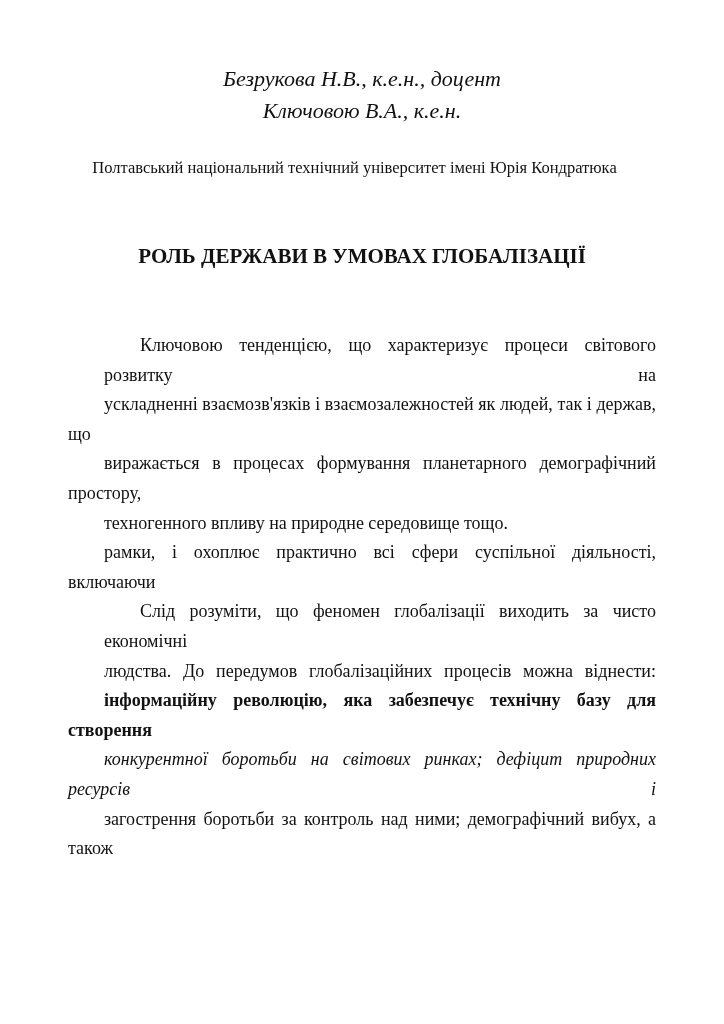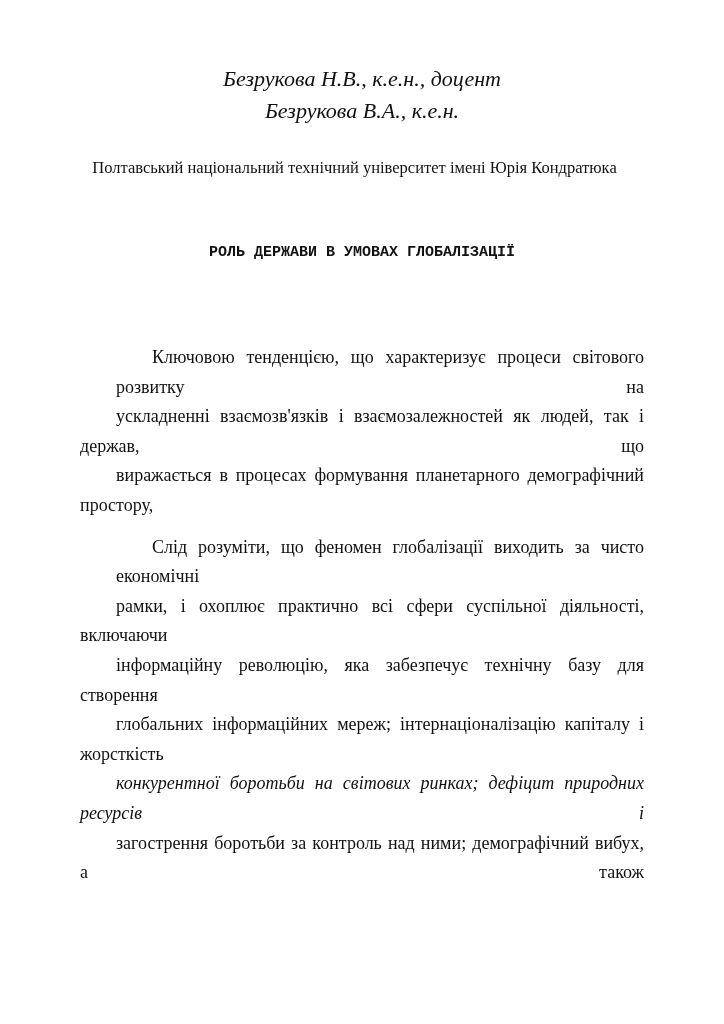--- a/index.html
+++ b/index.html
@@ -3,46 +3,47 @@
 <meta charset="utf-8">
 <style>
   html, body { margin: 0; padding: 0; background: #ffffff; }
   body { width: 724px; height: 1024px; position: relative; overflow: hidden;
          font-family: "Liberation Serif", serif; color: #111; }
   .author { position: absolute; left: 0; width: 724px; text-align: center;
             font-style: italic; font-size: 22px; }
   .affil { position: absolute; left: 0; width: 709px; text-align: center;
            font-size: 16.5px; top: 158px; }
   .title { position: absolute; left: 0; width: 724px; text-align: center;
-           font-weight: bold; font-size: 15px; top: 244px; font-family: Liberation Mono, monospace; }
+           font-weight: bold; font-size: 21px; top: 244px; }
   .body { position: absolute; left: 68px; width: 588px; top: 331px;
           font-size: 18px; line-height: 29.6px; }
-  .para { margin: 12px; text-indent: 36px; text-align: justify; }
+  .para { margin: 0; text-indent: 36px; text-align: justify; }
   .line { display: block; text-align: justify; text-align-last: justify; white-space: nowrap; }
   .line.last { text-align-last: left; }
   .line.indent { padding-left: 36px; }
 </style>
 </head>
 <body>
 
 <div>
   <div class="author" style="top:66px">Безрукова Н.В., к.е.н., доцент</div>
-  <div class="author" style="top:98px">Безрукова В.А., к.е.н.</div>
+  <div class="author" style="top:98px">Ключовою В.А., к.е.н.</div>
   <div class="affil">Полтавський національний технічний університет імені Юрія Кондратюка</div>
   <div class="title">РОЛЬ ДЕРЖАВИ В УМОВАХ ГЛОБАЛІЗАЦІЇ</div>
 
   <div class="body">
     <div class="para">
       <span class="line indent" style="white-space: normal; text-align-last: justify;">Ключовою тенденцією, що характеризує процеси світового розвитку на</span>
       <span class="line" style="white-space: normal; text-align-last: justify; font-family: Liberation Serif, serif;">ускладненні взаємозв'язків і взаємозалежностей як людей, так і держав, що</span>
       <span class="line" style="white-space: normal; text-align-last: justify;">виражається в процесах формування планетарного демографічний простору,</span>
+      <span class="line last">техногенного впливу на природне середовище тощо.</span>
     </div>
     <div class="para">
+      <span class="line" style="white-space: normal; text-align-last: justify;">рамки,  і охоплює практично всі сфери суспільної діяльності, включаючи</span>
       <span class="line indent" style="white-space: normal; text-align-last: justify;">Слід розуміти, що феномен глобалізації виходить за чисто економічні</span>
-      <span class="line" style="white-space: normal; text-align-last: justify;">рамки,  і охоплює практично всі сфери суспільної діяльності, включаючи</span>
-      <span class="line" style="white-space: normal; text-align-last: justify;">інформаційну революцію, яка забезпечує технічну базу для створення</span>
-      <span class="line" style="white-space: normal; text-align-last: justify;">глобальних інформаційних мереж; інтернаціоналізацію капіталу і жорсткість</span>
+      <span class="line" style="white-space: normal; text-align-last: justify;">людства. До передумов глобалізаційних процесів можна віднести:</span>
+      <span class="line" style="white-space: normal; text-align-last: justify; font-weight: bold;">інформаційну революцію, яка забезпечує технічну базу для створення</span>
       <span class="line" style="white-space: normal; text-align-last: justify; font-style: italic;">конкурентної боротьби на світових ринках; дефіцит природних ресурсів і</span>
       <span class="line" style="white-space: normal; text-align-last: justify;">загострення боротьби за контроль над ними; демографічний вибух, а також</span>
 
     </div>
   </div>
 </div>
 
 </body></html>

